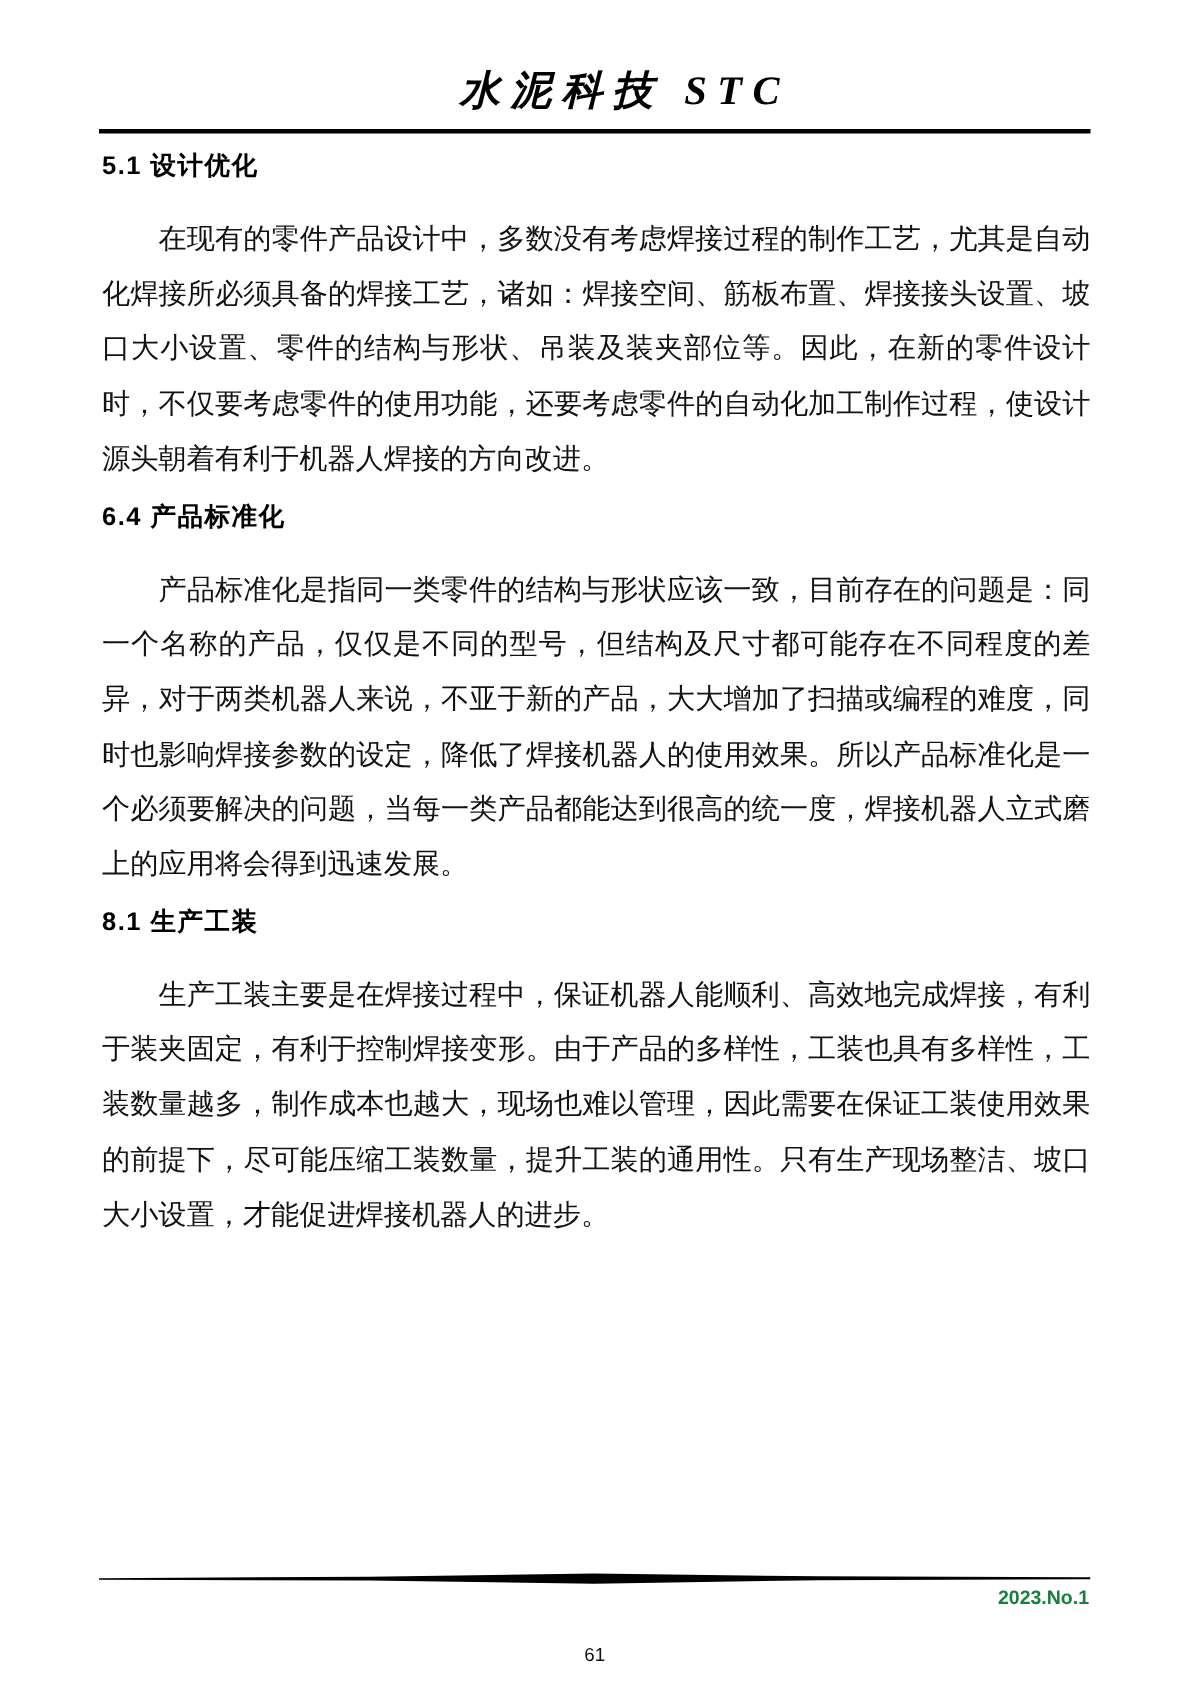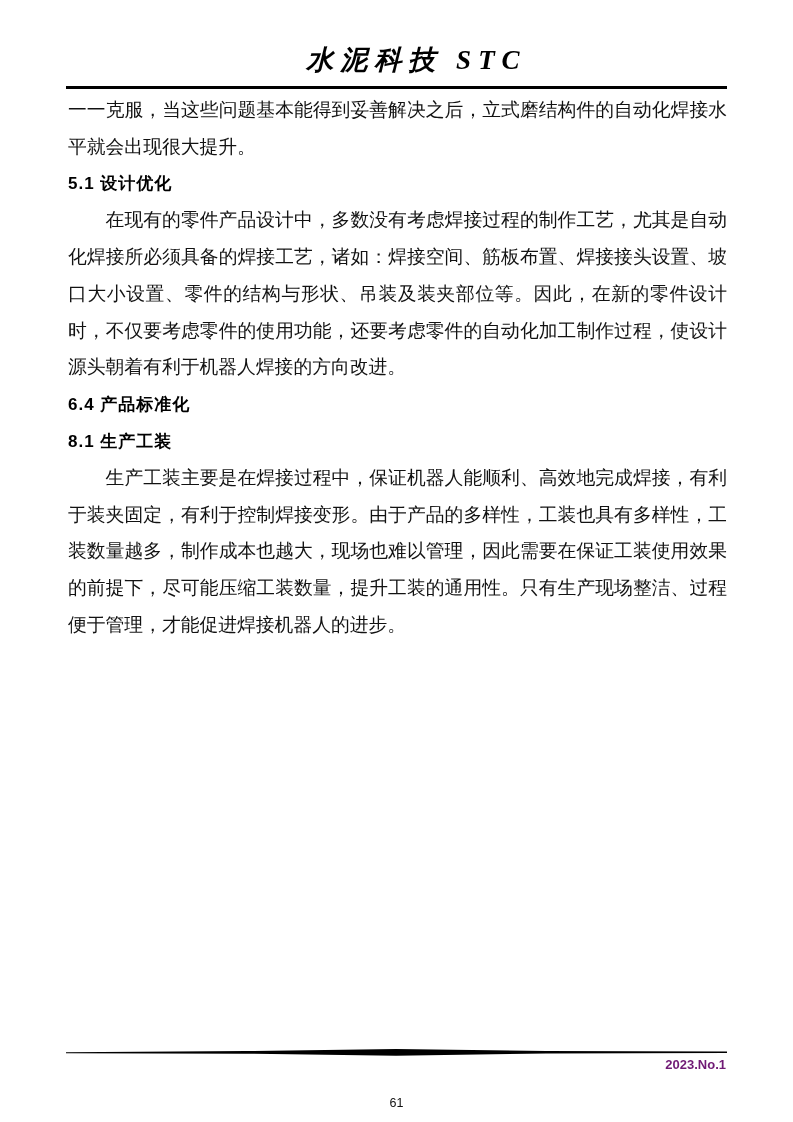--- a/index.html
+++ b/index.html
@@ -41,21 +41,21 @@
     left: 68px;
     width: 659px;
   }
   .body-par {
     font-size: 18.8px;
     line-height: 36.7px;
     text-align: justify;
     text-justify: inter-ideograph;
     color: #121212;
   }
-  .indent { text-indent: 2em; }
+  .indent { text-indent: 2em; margin-top: 13px; }
   .section-heading {
     font-family: "Liberation Sans", "DejaVu Sans", sans-serif;
     font-size: 17px;
     font-weight: bold;
     line-height: 37px;
     letter-spacing: 1px;
     color: #000000;
   }
   .footer-rule {
     position: absolute;
@@ -75,44 +75,44 @@
     color: #111111;
     margin-top: 39px;
   }
   .issue-label {
     position: absolute;
     top: 1057px;
     right: 67px;
     font-family: "Liberation Sans", "DejaVu Sans", sans-serif;
     font-size: 13px;
     font-weight: bold;
-    color: #701a75;
+    color: #15803d;
     text-align: center;
   }
 </style>
 </head>
 <body>
 
 <div class="page">
 
   <div class="header-title">水泥科技 STC</div>
 
   <div class="header-rule"></div>
 
   <div class="content">
 
-    <p class="body-par">一一克服，当这些问题基本能得到妥善解决之后，立式磨结构件的自动化焊接水平就会出现很大提升。</p>
 
     <h2 class="section-heading">5.1 设计优化</h2>
     <p class="body-par indent">在现有的零件产品设计中，多数没有考虑焊接过程的制作工艺，尤其是自动化焊接所必须具备的焊接工艺，诸如：焊接空间、筋板布置、焊接接头设置、坡口大小设置、零件的结构与形状、吊装及装夹部位等。因此，在新的零件设计时，不仅要考虑零件的使用功能，还要考虑零件的自动化加工制作过程，使设计源头朝着有利于机器人焊接的方向改进。</p>
 
     <h2 class="section-heading">6.4 产品标准化</h2>
+    <p class="body-par indent">产品标准化是指同一类零件的结构与形状应该一致，目前存在的问题是：同一个名称的产品，仅仅是不同的型号，但结构及尺寸都可能存在不同程度的差异，对于两类机器人来说，不亚于新的产品，大大增加了扫描或编程的难度，同时也影响焊接参数的设定，降低了焊接机器人的使用效果。所以产品标准化是一个必须要解决的问题，当每一类产品都能达到很高的统一度，焊接机器人立式磨上的应用将会得到迅速发展。</p>
 
     <h2 class="section-heading">8.1 生产工装</h2>
-    <p class="body-par indent">生产工装主要是在焊接过程中，保证机器人能顺利、高效地完成焊接，有利于装夹固定，有利于控制焊接变形。由于产品的多样性，工装也具有多样性，工装数量越多，制作成本也越大，现场也难以管理，因此需要在保证工装使用效果的前提下，尽可能压缩工装数量，提升工装的通用性。只有生产现场整洁、过程便于管理，才能促进焊接机器人的进步。</p>
+    <p class="body-par indent">生产工装主要是在焊接过程中，保证机器人能顺利、高效地完成焊接，有利于装夹固定，有利于控制焊接变形。由于产品的多样性，工装也具有多样性，工装数量越多，制作成本也越大，现场也难以管理，因此需要在保证工装使用效果的前提下，尽可能压缩工装数量，提升工装的通用性。只有生产现场整洁、坡口大小设置，才能促进焊接机器人的进步。</p>
 
 
   </div>
 
   <svg class="footer-rule" viewBox="0 0 661 9" preserveAspectRatio="none">
     <polygon fill="#000000" points="0,4.2 180,3.1 330,1.0 480,2.9 661,3.5 661,4.9 480,5.5 330,7.8 180,5.7 0,5.2"></polygon>
   </svg>
 
   <div class="page-number">61</div>
 

